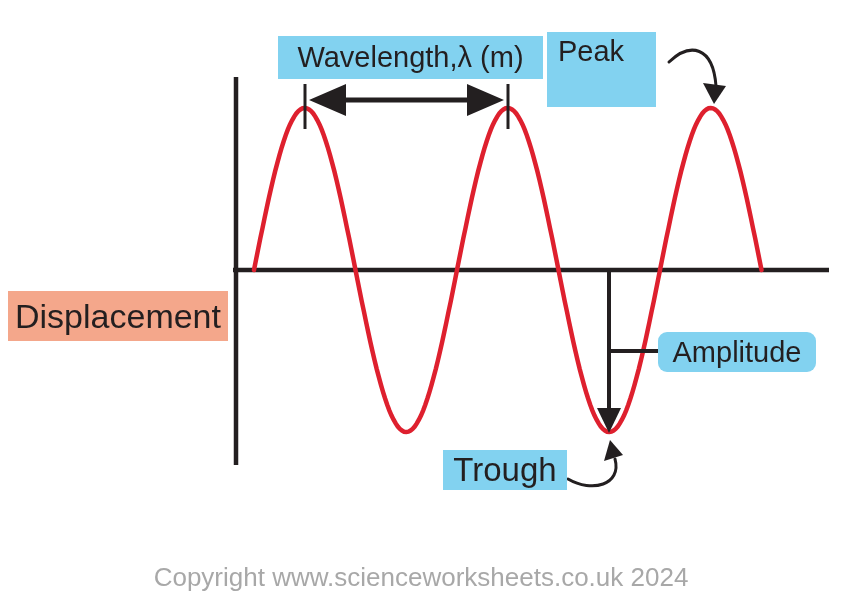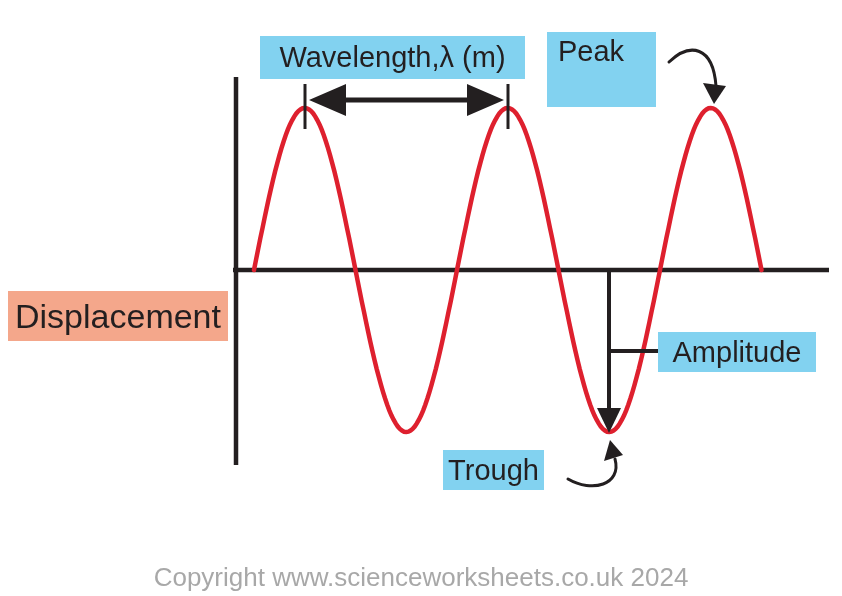--- a/index.html
+++ b/index.html
@@ -23,24 +23,24 @@
   .thin{stroke:var(--line-black);stroke-width:3;fill:none;}
   .mid{stroke:var(--line-black);stroke-width:4;fill:none;}
   .arrowline{stroke:var(--line-black);stroke-width:5;fill:none;}
   .head{fill:var(--line-black);stroke:none;}
   .wave{stroke:var(--wave-red);stroke-width:4.5;fill:none;stroke-linecap:round;}
   .curve{stroke:var(--line-black);stroke-width:3;fill:none;stroke-linecap:round;}
   .label{position:absolute;box-sizing:border-box;white-space:nowrap;}
   .blue{background:var(--blue-bg);}
   .salmon{background:var(--salmon-bg);}
   .displacement{left:8px;top:245px;width:220px;height:50px;font-size:34px;line-height:50px;text-align:center;margin-top:46px;}
-  .wavelength{left:260px;top:36px;width:265px;height:43px;font-size:29px;line-height:43px;text-align:center;}
+  .wavelength{left:278px;top:36px;width:265px;height:43px;font-size:29px;line-height:43px;text-align:center;}
   .peak{left:547px;top:32px;width:109px;height:75px;font-size:29px;line-height:37px;padding:1px 16px 0 11px;}
-  .amplitude{left:658px;top:332px;width:158px;height:40px;font-size:29px;line-height:40px;text-align:center;}
-  .trough{left:443px;top:450px;width:101px;height:40px;font-size:29px;line-height:40px;text-align:center;}
+  .amplitude{left:658px;top:332px;width:158px;height:40px;font-size:29px;line-height:40px;text-align:center;border-radius:9px;}
+  .trough{left:443px;top:450px;width:124px;height:40px;font-size:33px;line-height:40px;text-align:center;}
   .copyright{position:absolute;left:0;top:562px;width:100%;text-align:center;font-size:26px;color:var(--copyright-gray);}
 </style>
 </head>
 <body>
 
 <div class="stage">
 
   <svg class="canvas" width="842" height="596" viewBox="0 0 842 596">
 
     <line class="axis" x1="236" y1="77" x2="236" y2="465"></line>

